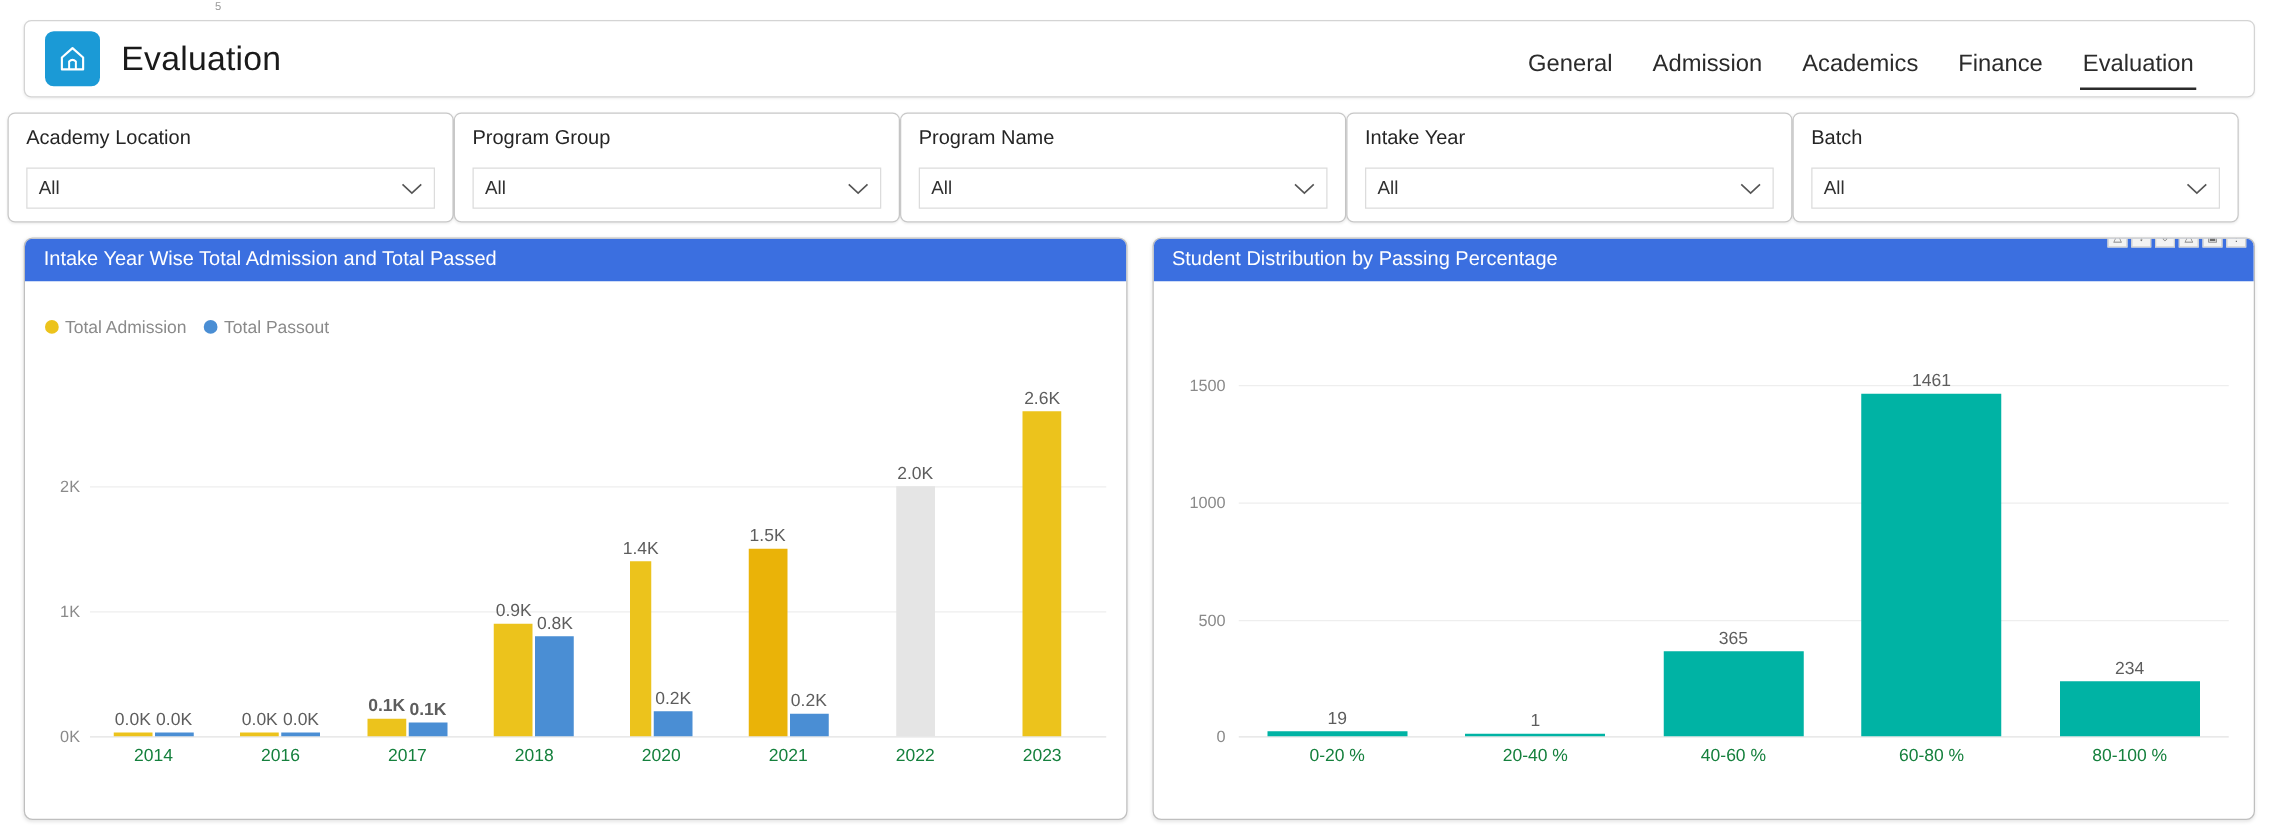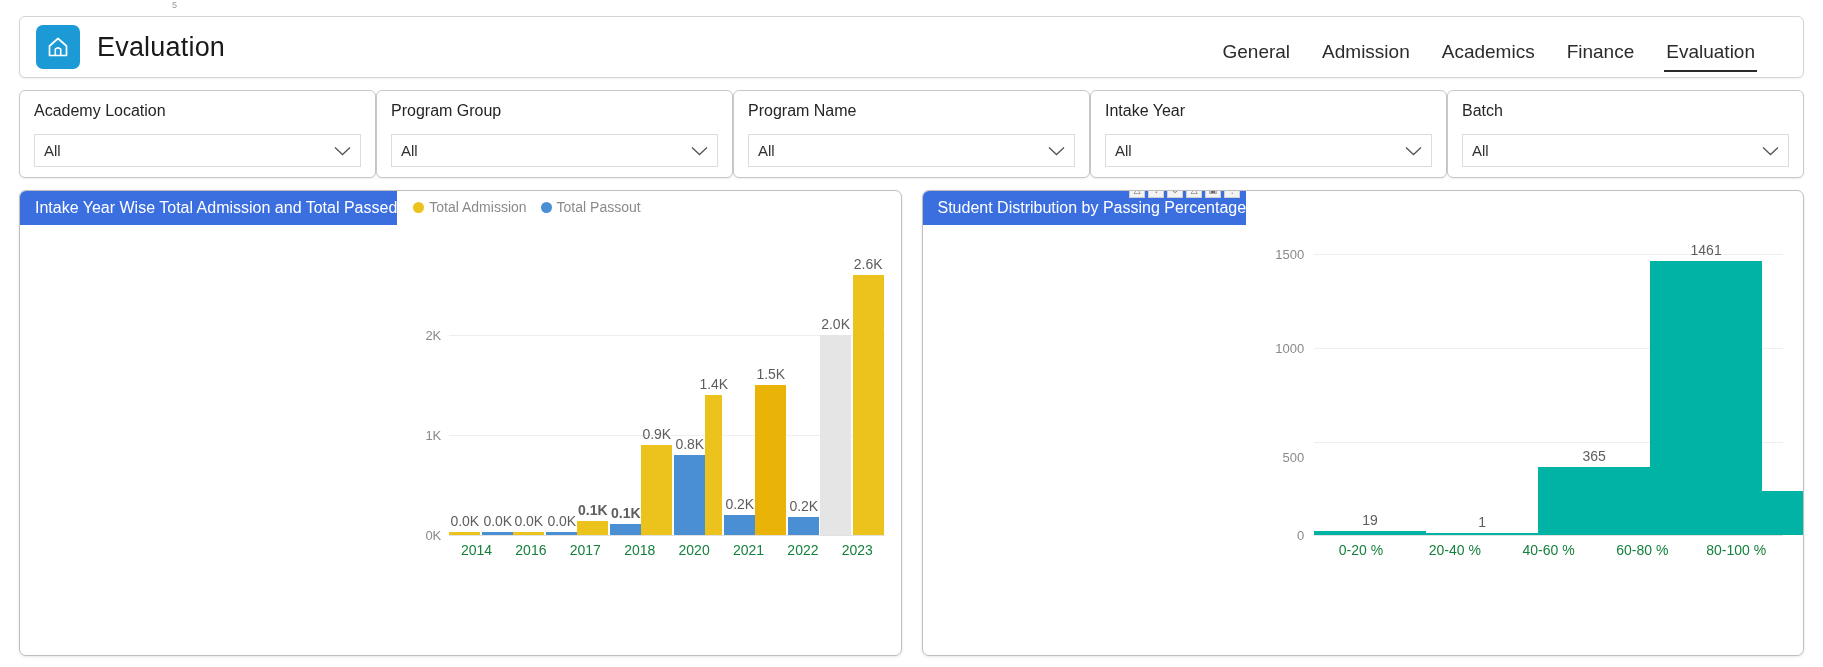--- a/index.html
+++ b/index.html
@@ -57,21 +57,21 @@
     line-height: 26px;
   }
   .nav-tab.active::after {
     content: "";
     position: absolute; left: 14px; right: 14px; bottom: -3px;
     height: 2px; background: #2b2b2b;
   }
 
   
   .filter-row {
-    position: absolute; left: 19px; top: 90px;
+    position: absolute; left: 6px; top: 90px;
     width: 1785px; height: 88px;
     display: flex; 
   }
   .filter-card {
     flex: 1 1 0;
     background: #ffffff;
     border: 1px solid #c8c8c8;
     border-radius: 6px;
     box-shadow: 0 1px 2px rgba(0,0,0,0.07);
     padding: 9px 14px 0 14px;
@@ -103,23 +103,24 @@
     position: absolute; left: 19px; top: 190px;
     width: 1785px; height: 466px;
     display: flex; gap: 20px;
   }
   .chart-card {
     flex: 1 1 0;
     background: #ffffff;
     border: 1px solid #bfbfbf;
     border-radius: 7px;
     box-shadow: 0 1px 3px rgba(0,0,0,0.10);
-    display: flex; 
+    display: flex; flex-direction: column;
     overflow: hidden;
     position: relative;
+    gap: 20px;
   }
   .chart-header {
     background: #3b6fe0;
     height: 34px;
     display: flex; align-items: center;
     padding-left: 15px;
     position: relative;
     flex: 0 0 auto;
   }
   .chart-header-title {
@@ -413,21 +414,21 @@
       <div class="chart-body">
         <div class="plot">
 
           <div class="grid-line" style="top:63px; left:68px; right:14px;"></div>
           <div class="grid-line" style="top:157px; left:68px; right:14px;"></div>
           <div class="grid-line" style="top:251px; left:68px; right:14px;"></div>
           <div class="axis-base" style="top:344px; left:68px; right:14px;"></div>
 
           <div class="ytick" style="top:63px; left:0; width:58px;">1500</div>
           <div class="ytick" style="top:157px; left:0; width:58px;">1000</div>
-          <div class="ytick" style="top:251px; left:0; width:58px;margin-top:15px;">500</div>
+          <div class="ytick" style="top:251px; left:0; width:58px;">500</div>
           <div class="ytick" style="top:344px; left:0; width:58px;">0</div>
 
           <div class="bars" style="left:68px; right:14px; top:44px; height:300px;">
 
             <div class="group">
               <div class="bar" style="width:112px; height:4px; background:#00b3a4;">
                 <span class="bar-label">19</span>
               </div>
             </div>
 

